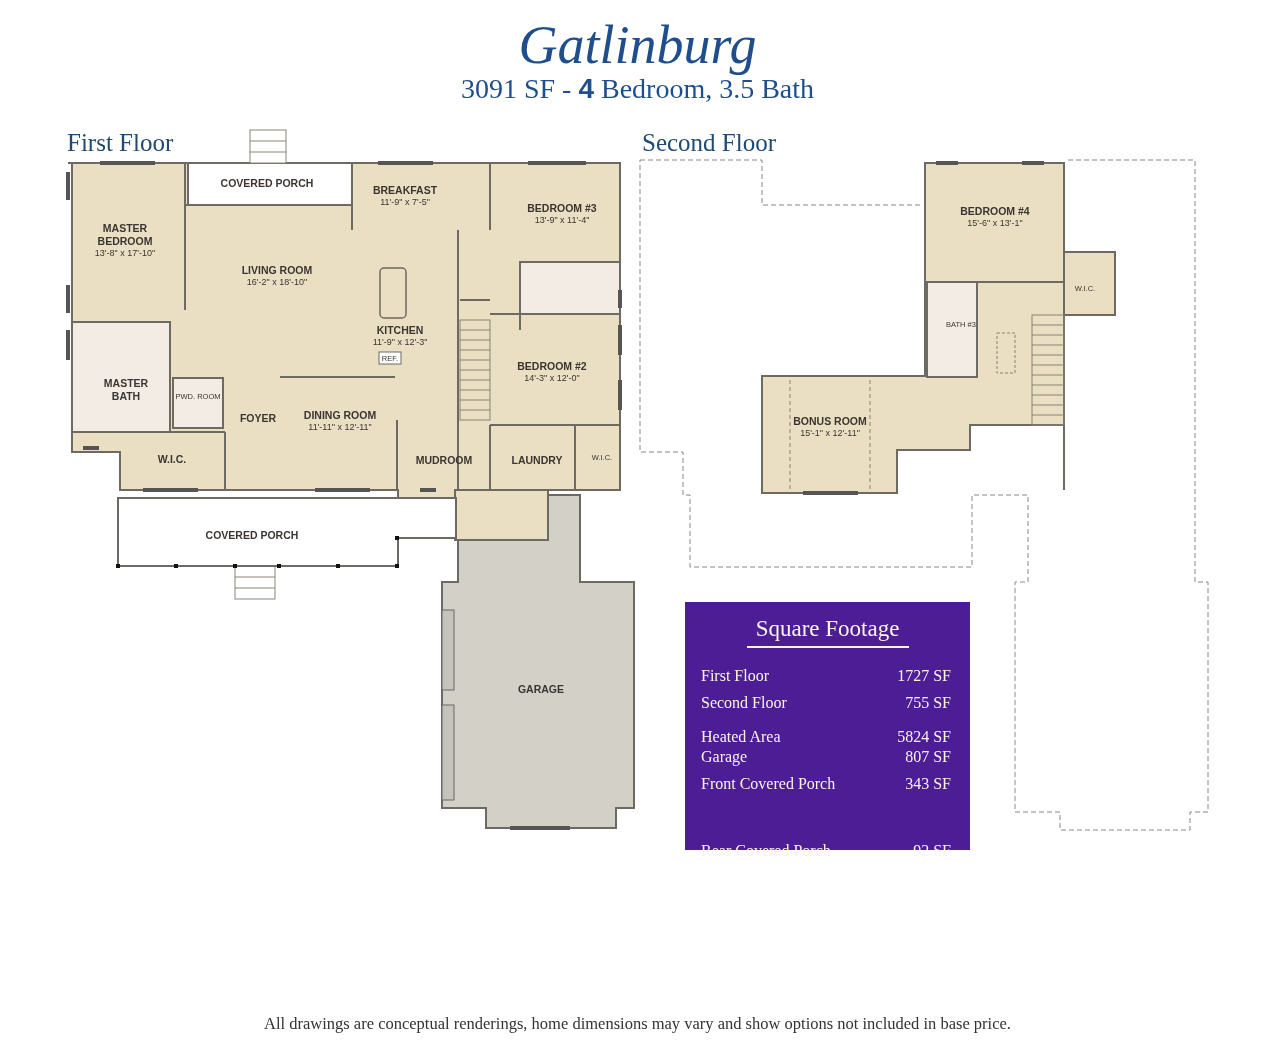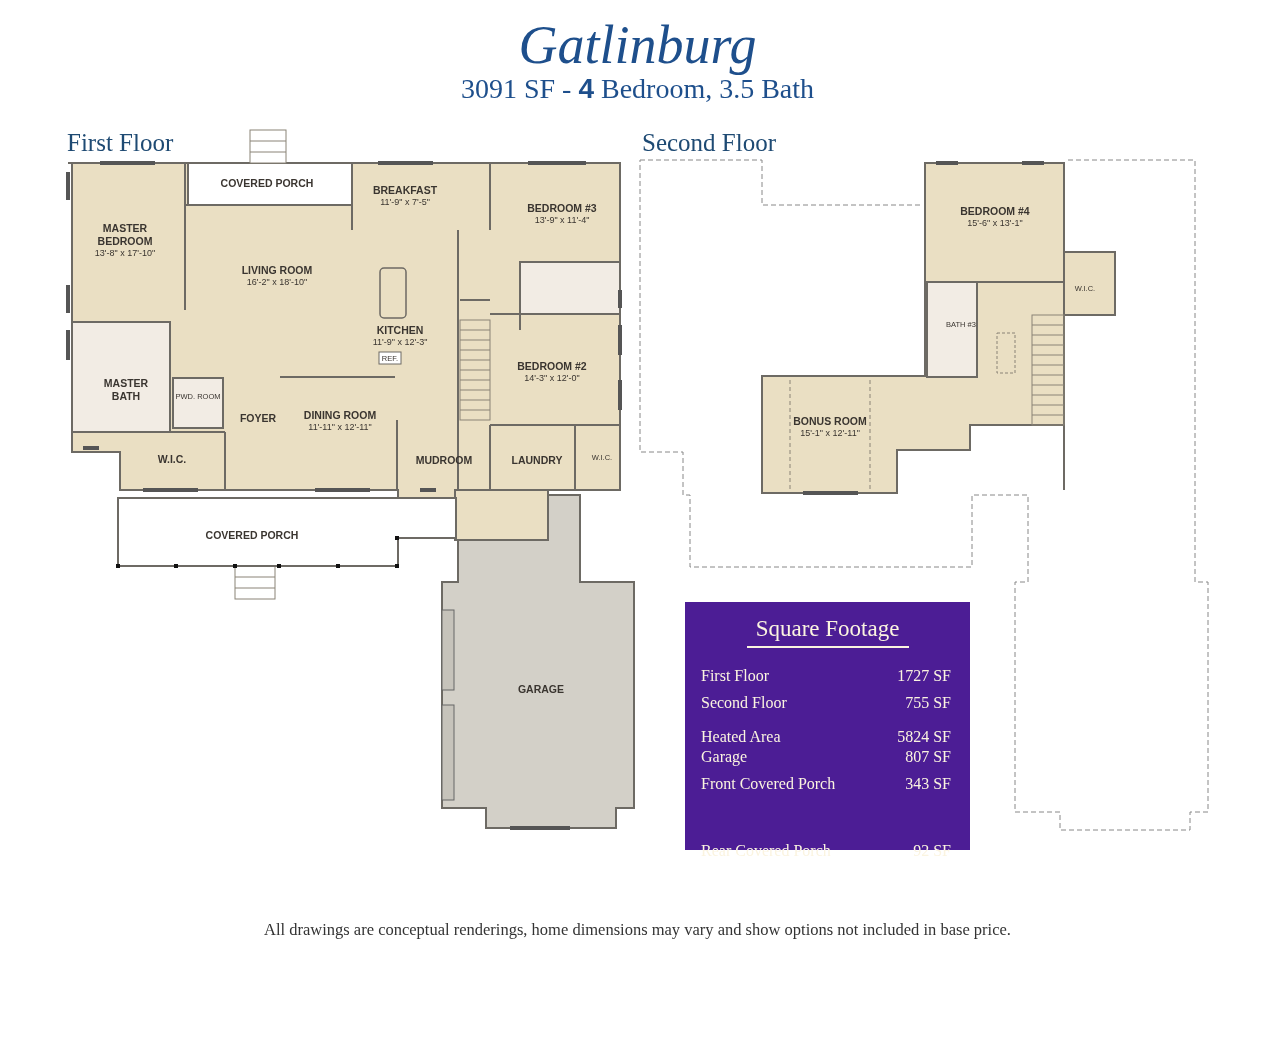--- a/index.html
+++ b/index.html
@@ -9,21 +9,21 @@
   .subtitle b { font-family:"Liberation Sans", sans-serif; font-weight:bold; }
   .floor-label { position:absolute; font-family:"Liberation Serif", serif; font-size:25px; color:#1e4a73; line-height:30px; }
   svg.plan { position:absolute; left:0; top:0; }
   .room { font-family:"Liberation Sans", sans-serif; font-size:10.5px; fill:#3a3530; font-weight:bold; text-anchor:middle; }
   .dim { font-family:"Liberation Sans", sans-serif; font-size:9px; fill:#3a3530; text-anchor:middle; }
   .small { font-family:"Liberation Sans", sans-serif; font-size:7.5px; fill:#3a3530; text-anchor:middle; }
   .sf-box { position:absolute; left:685px; top:602px; width:285px; height:248px; background:#4c1d95; }
   .sf-title { position:absolute; left:0; width:285px; top:14px; text-align:center; font-family:"Liberation Serif", serif; font-size:23px; color:#fbf4e0; }
   .sf-underline { position:absolute; left:62px; width:162px; top:44px; height:2px; background:#fbf4e0; }
   .sf-row { position:absolute; left:16px; width:250px; font-family:"Liberation Serif", serif; font-size:16px; color:#fbf4e0; display:flex; justify-content:space-between; }
-  .disclaimer { position:absolute; left:0; width:1275px; top:920px; text-align:center; font-family:"Liberation Serif", serif; font-size:16.5px; color:#333; }
+  .disclaimer { position:absolute; left:0; width:1275px; top:1014px; text-align:center; font-family:"Liberation Serif", serif; font-size:16.5px; color:#333; }
 </style>
 </head>
 <body>
 
 <div class="title">Gatlinburg</div>
 <div class="subtitle"><span>3091 SF - </span><b>4</b><span> Bedroom, 3.5 Bath</span></div>
 
 <div class="floor-label" style="left:67px;top:128px;">First Floor</div>
 <div class="floor-label" style="left:642px;top:128px;">Second Floor</div>
 

